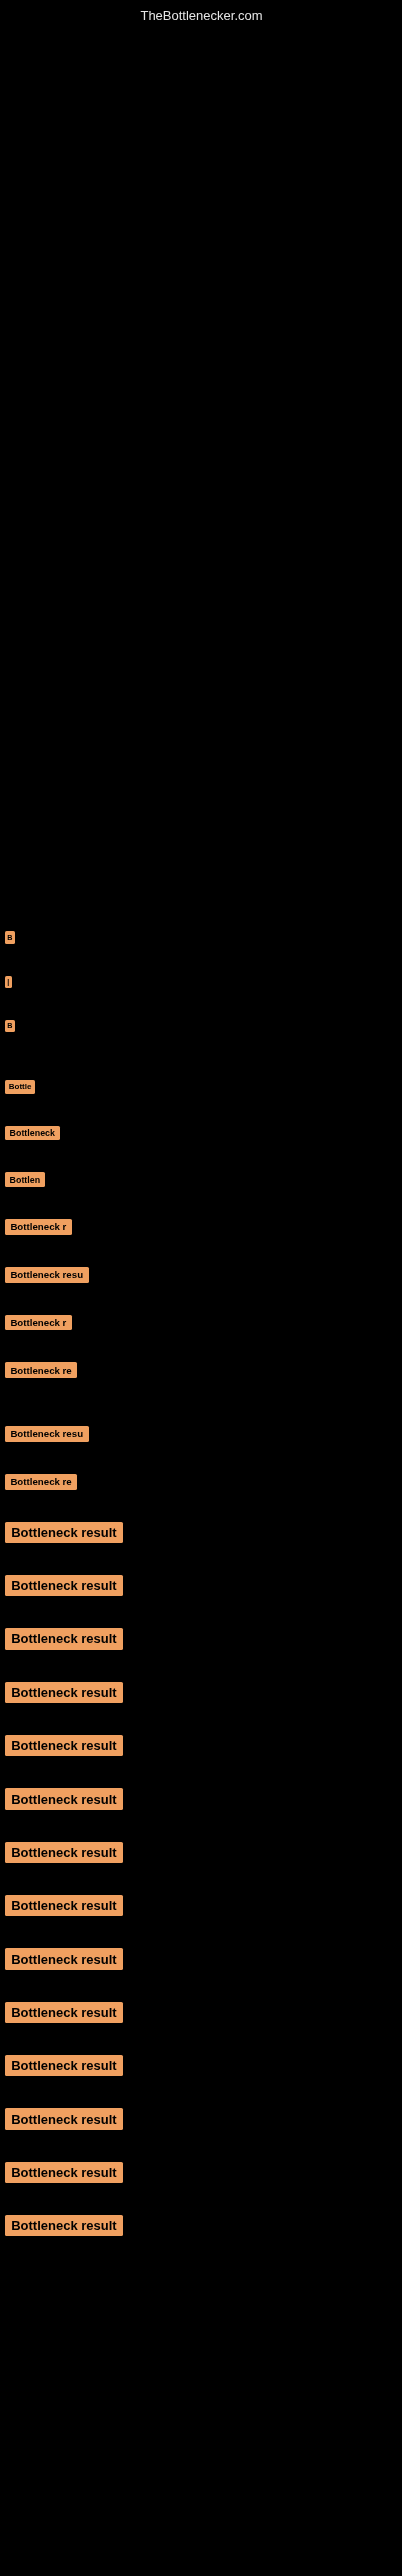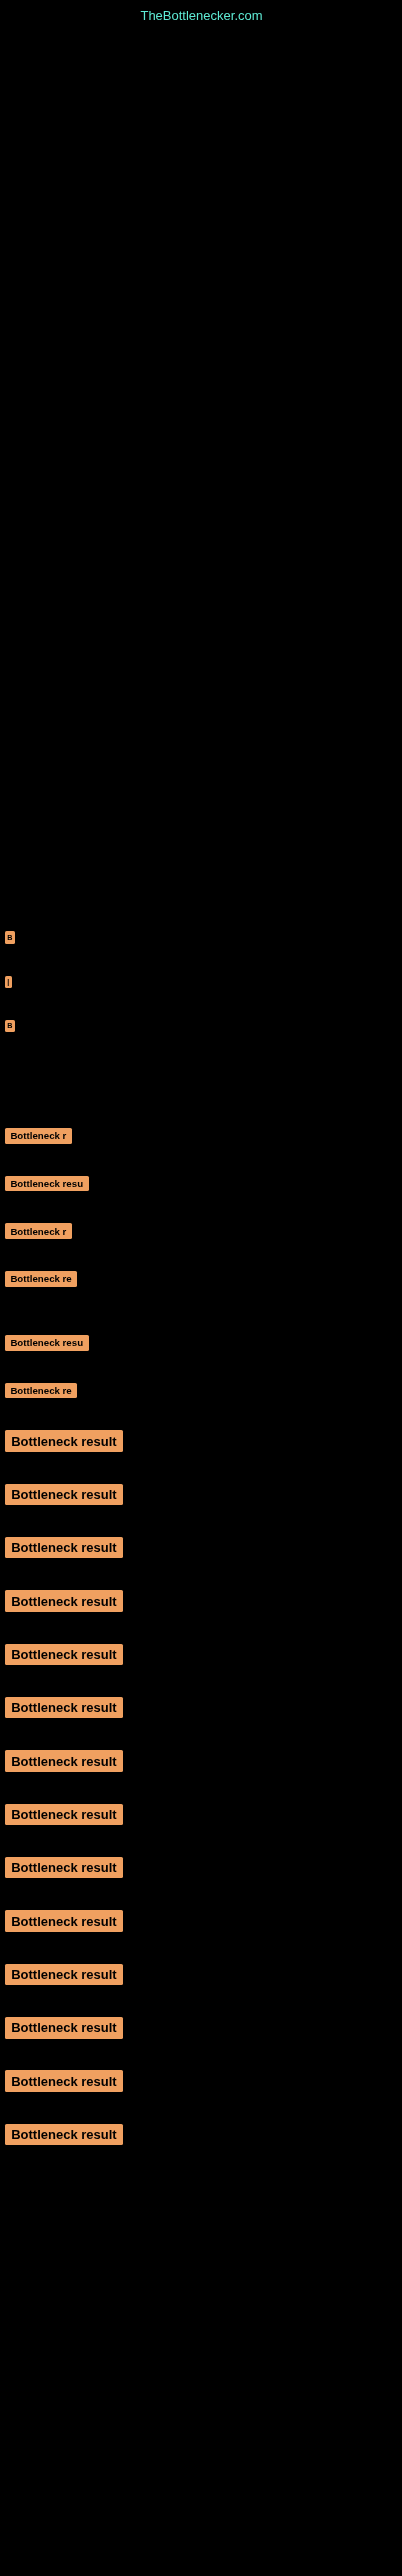--- a/index.html
+++ b/index.html
@@ -11,21 +11,21 @@
     body {
       background-color: #000;
       width: 403px;
       min-height: 2576px;
       font-family: Arial, sans-serif;
       position: relative;
     }
 
     .site-title {
       text-align: center;
-      color: #5eead4;
+      color: #e5e5e5;
       font-size: 13px;
       padding-top: 8px;
       padding-bottom: 6.4px;
     }
 
     .bottleneck-label {
       display: inline-block;
       background-color: #f0a060;
       color: #000;
       font-size: 13px;
@@ -77,24 +77,33 @@
   <div class="result-row">
     <span class="bottleneck-label" style="font-size:7.2px; padding:1.6px 2.4px;">|</span>
   </div>
   <div class="spacer"></div>
 
   <div class="result-row">
     <span class="bottleneck-label" style="font-size:7.2px; padding:1.6px 2.4px;">B</span>
   </div>
   <div class="spacer-large"></div>
 
-  <div class="spacer"></div>
-
-  <div class="spacer"></div>
-
+  <div class="result-row">
+    <span class="bottleneck-label" style="font-size:8px; padding:2.4px 4px;">Bottle</span>
+  </div>
+  <div class="spacer"></div>
+
+  <div class="result-row">
+    <span class="bottleneck-label" style="font-size:8.9px; padding:2.4px 4.8px;">Bottleneck</span>
+  </div>
+  <div class="spacer"></div>
+
+  <div class="result-row">
+    <span class="bottleneck-label" style="font-size:8.9px; padding:2.4px 4.8px;">Bottlen</span>
+  </div>
   <div class="spacer"></div>
 
   <div class="result-row">
     <span class="bottleneck-label" style="font-size:9.7px; padding:2.4px 5.6px;">Bottleneck r</span>
   </div>
   <div class="spacer"></div>
 
   <div class="result-row">
     <span class="bottleneck-label" style="font-size:9.7px; padding:2.4px 5.6px;">Bottleneck resu</span>
   </div>

